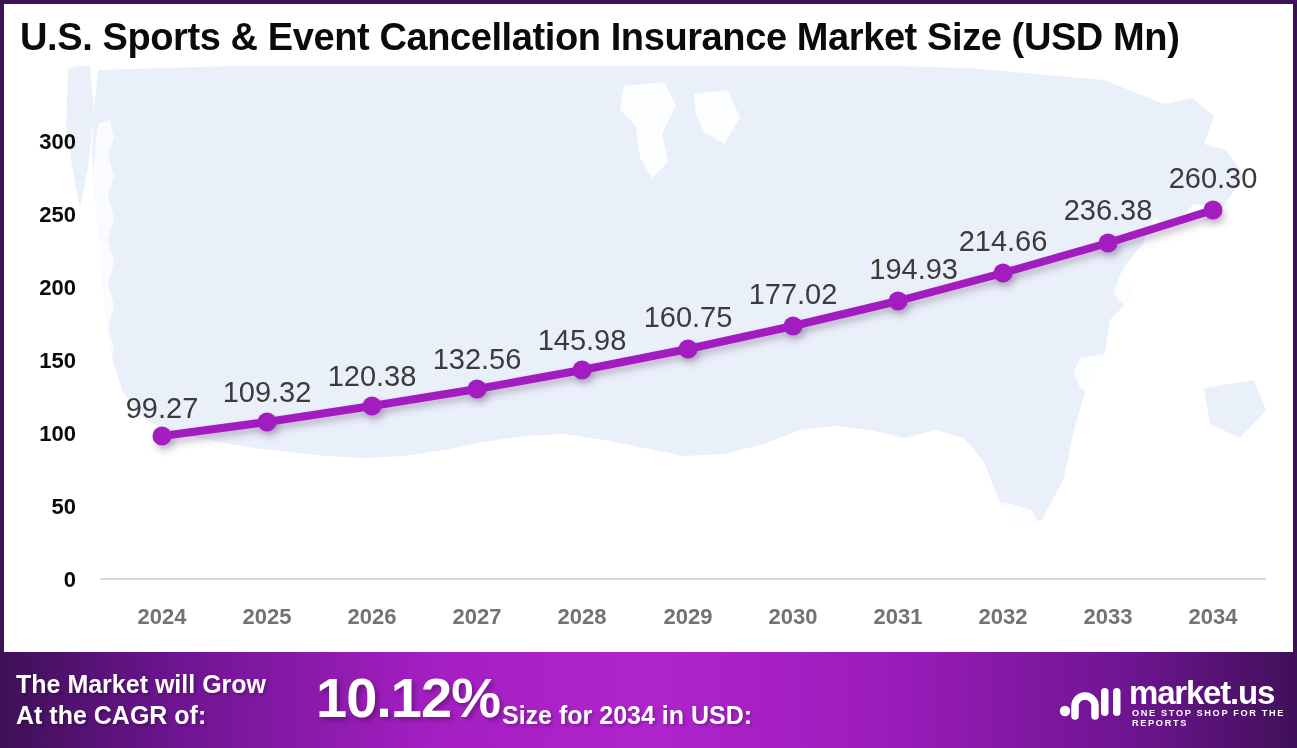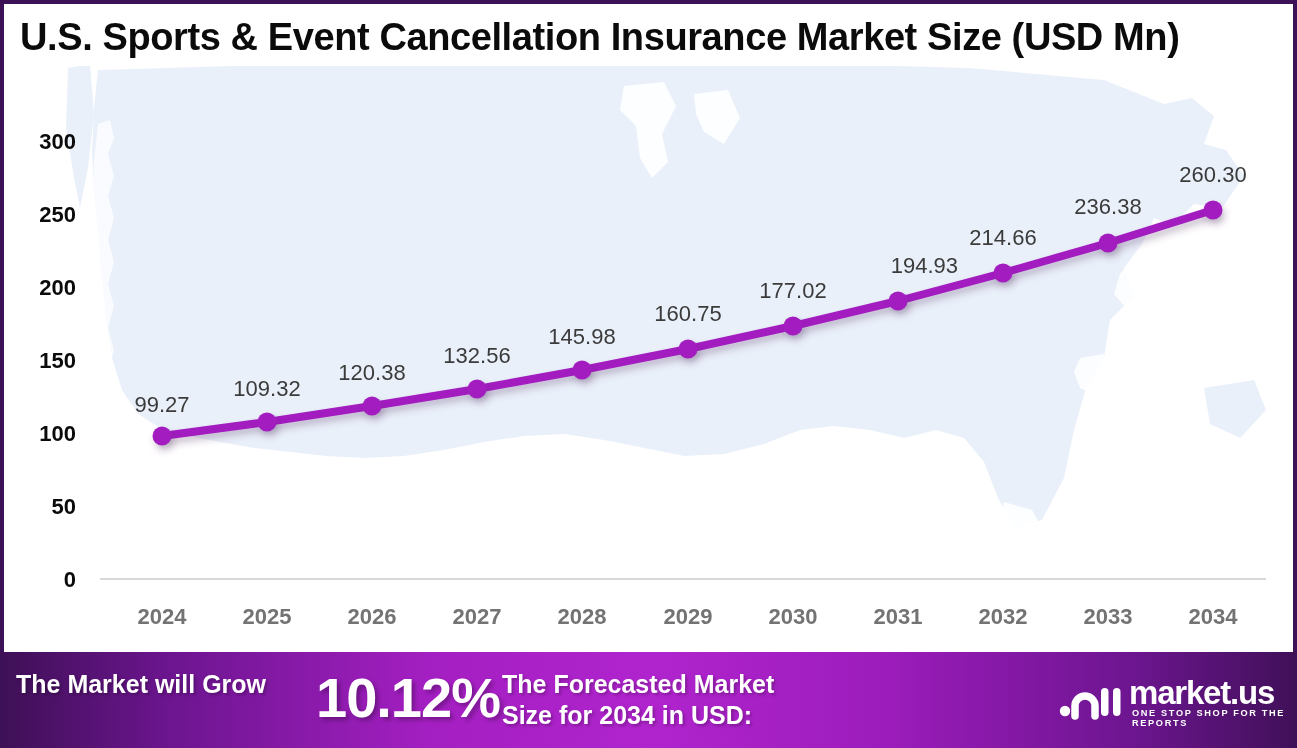--- a/index.html
+++ b/index.html
@@ -81,21 +81,21 @@
     font-size: 22px;
     font-weight: bold;
     color: #737373;
     z-index: 4;
     font-family: "Liberation Sans", sans-serif;
   }
   .dlabel {
     position: absolute;
     width: 120px;
     text-align: center;
-    font-size: 22px;
+    font-size: 29px;
     color: #3b3b3b;
     z-index: 5;
     font-family: "Liberation Sans", sans-serif;
   }
   
   .banner {
     position: absolute;
     left: 0;
     top: 648px;
     width: 1297px;
@@ -295,24 +295,25 @@
     <div class="dlabel" style="left:939px; top:159px;">214.66</div>
     <div class="dlabel" style="left:1044px; top:128px;">236.38</div>
     <div class="dlabel" style="left:1149px; top:96px;">260.30</div>
 
   </div>
 
   <div class="banner">
     <div class="banner-inner">
       <div class="cagr-cap">
         <span>The Market will Grow</span><br>
+        <span>At the CAGR of:</span>
       </div>
       <div class="cagr-val">10.12%</div>
       <div class="size-cap">
-        <span>The Forecasted Market</span><br>
+        <br>
         <span>Size for 2034 in USD:</span>
       </div>
     </div>
   </div>
 
   <div class="logo">
     <svg class="logo-mark" width="64" height="42" viewBox="0 0 64 42" aria-hidden="true">
       <circle cx="6" cy="31" r="5.2" fill="#ffffff"></circle>
       <path d="M 16 36 L 16 26 A 10 10 0 0 1 36 26 L 36 36" fill="none" stroke="#ffffff" stroke-width="7.5" stroke-linecap="round"></path>
       <rect x="42" y="8" width="7.5" height="28" rx="3.75" fill="#ffffff"></rect>

